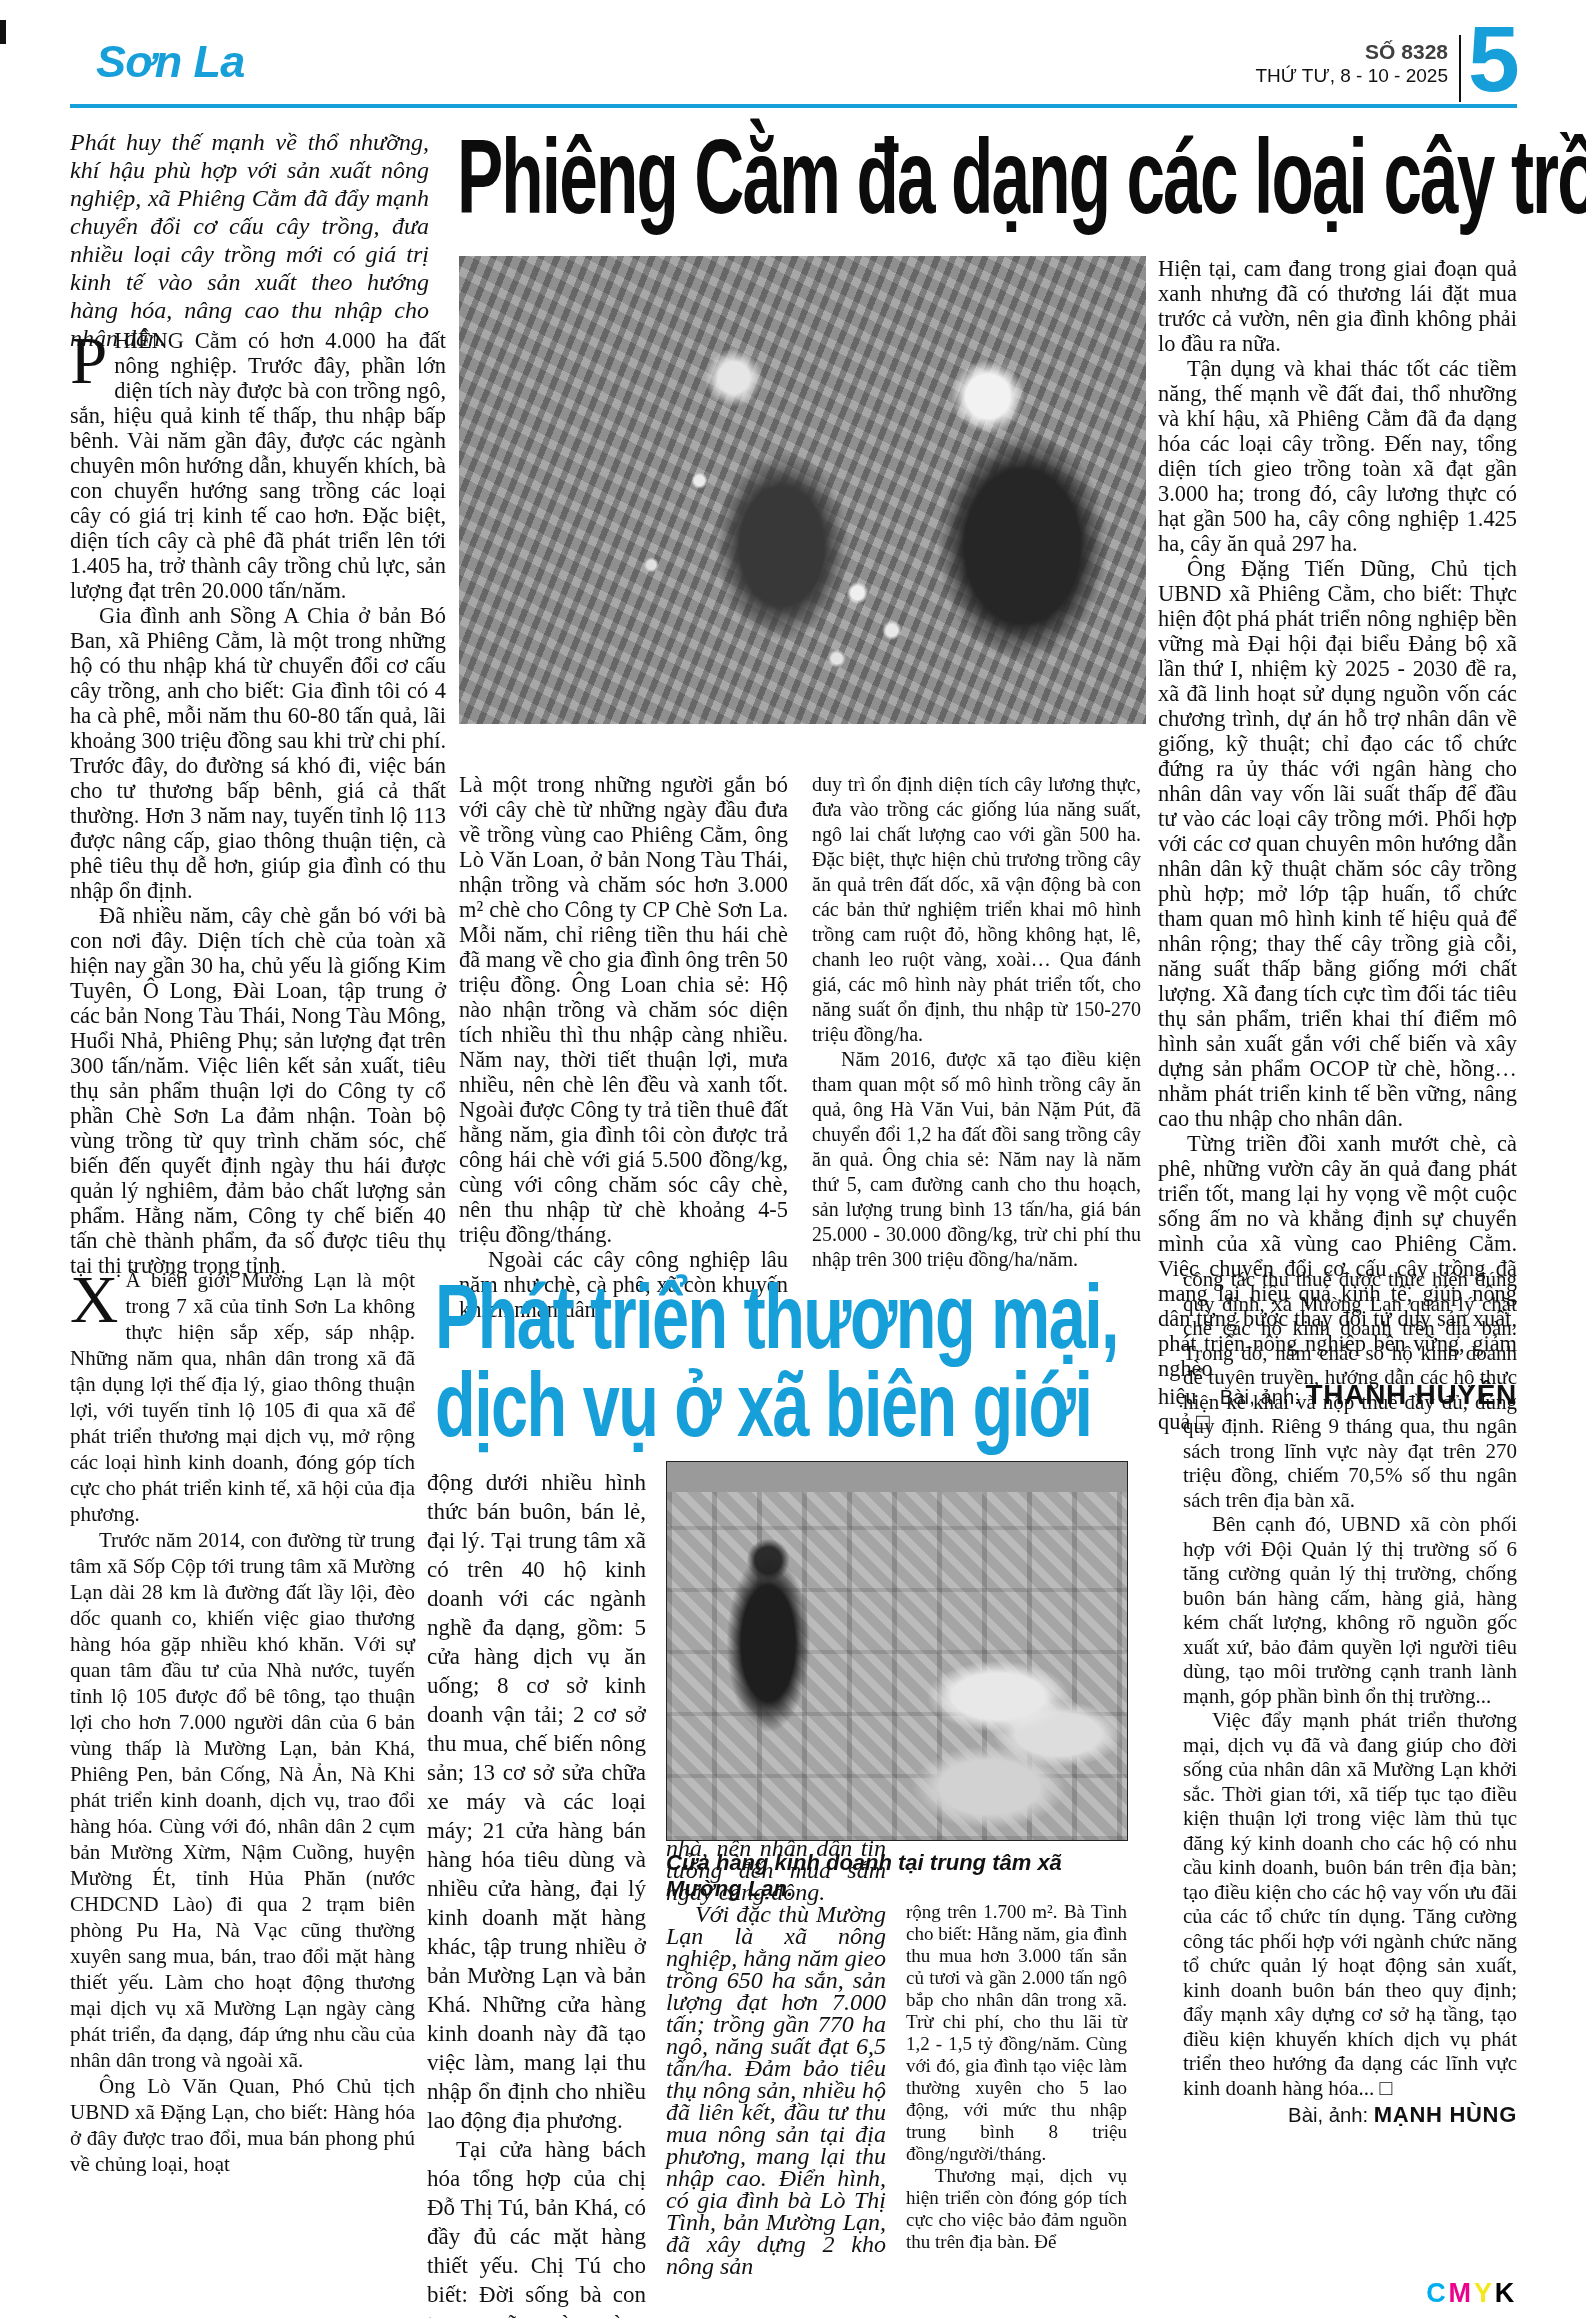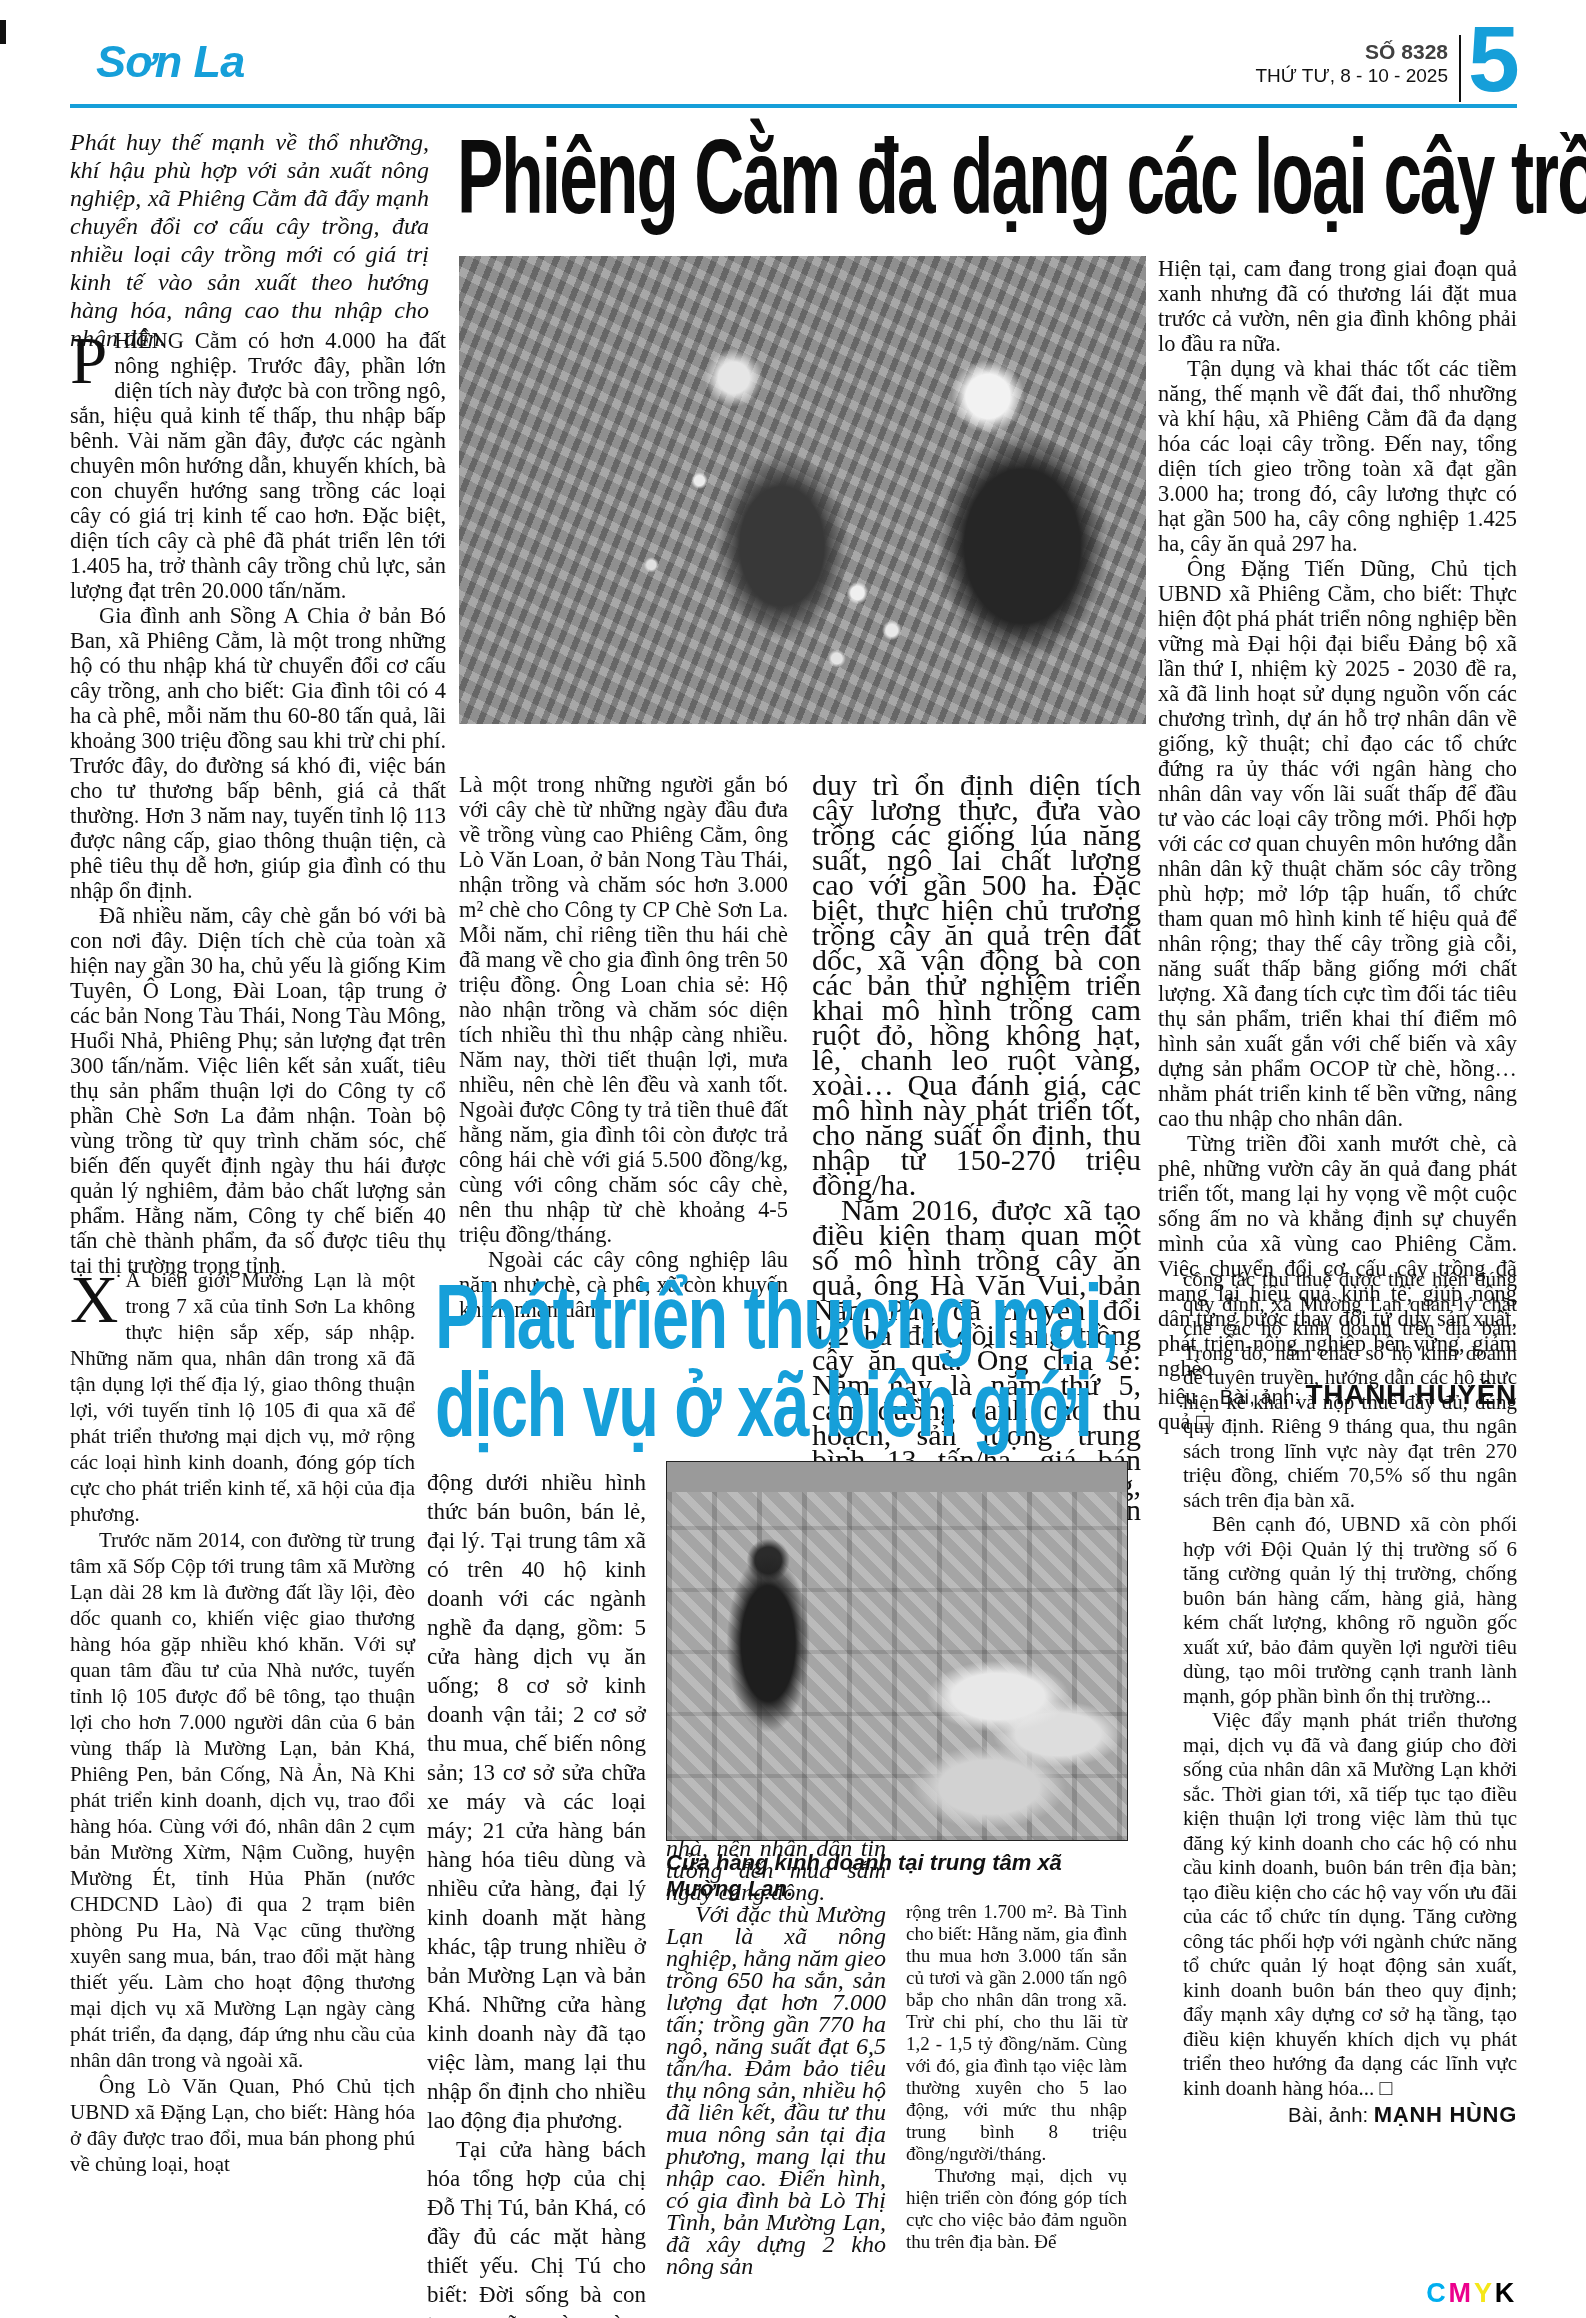--- a/index.html
+++ b/index.html
@@ -44,21 +44,21 @@
       radial-gradient(circle 11.2px at 58% 72%, #efefef 0 60%, transparent 100%),
       radial-gradient(circle 9.8px at 63% 80%, #e9e9e9 0 60%, transparent 100%),
       radial-gradient(circle 9px at 55% 86%, #e4e4e4 0 60%, transparent 100%),
       radial-gradient(circle 8.4px at 35% 48%, #ececec 0 60%, transparent 100%),
       radial-gradient(circle 7.7px at 28% 66%, #e0e0e0 0 60%, transparent 100%),
       repeating-linear-gradient(112deg, rgba(0,0,0,0.18) 0 6.3px, rgba(255,255,255,0.14) 6.3px 14.7px),
       repeating-linear-gradient(28deg, rgba(255,255,255,0.10) 0 9px, rgba(0,0,0,0.12) 9px 22px);}
   .cap1{left:459px;top:730px;width:687px;}
   .col-t1{left:70px;top:328px;width:376px;font-size:22.4px;line-height:25px;}
   .col-t2{left:459px;top:772px;width:329px;font-size:22.4px;line-height:25px;}
-  .col-t3{left:812px;top:772px;width:329px;font-size:30px;line-height:25px;}
+  .col-t3{left:812px;top:772px;width:329px;font-size:20px;line-height:25px;}
   .col-t4{left:1158px;top:256px;width:359px;font-size:22.4px;line-height:25px;}
   
   .headline-bottom{position:absolute;left:435px;top:1273px;margin:0;
         font-family:"Liberation Sans",sans-serif;font-weight:bold;font-size:90px;line-height:88px;
         letter-spacing:-2.1px;transform:scaleX(0.74);transform-origin:left top;color:#169fd9;white-space:nowrap;}
   .col-b1{left:70px;top:1267px;width:345px;font-size:21px;line-height:26px;}
   .col-b2{left:427px;top:1468px;width:219px;font-size:23px;line-height:29px;}
   .photo2{left:666px;top:1461px;width:460px;height:378px;background-color:#b3b3b3;border:1.4px solid #222;
     background-image:
       linear-gradient(180deg, #9a9a9a 0 8%, transparent 8%),

